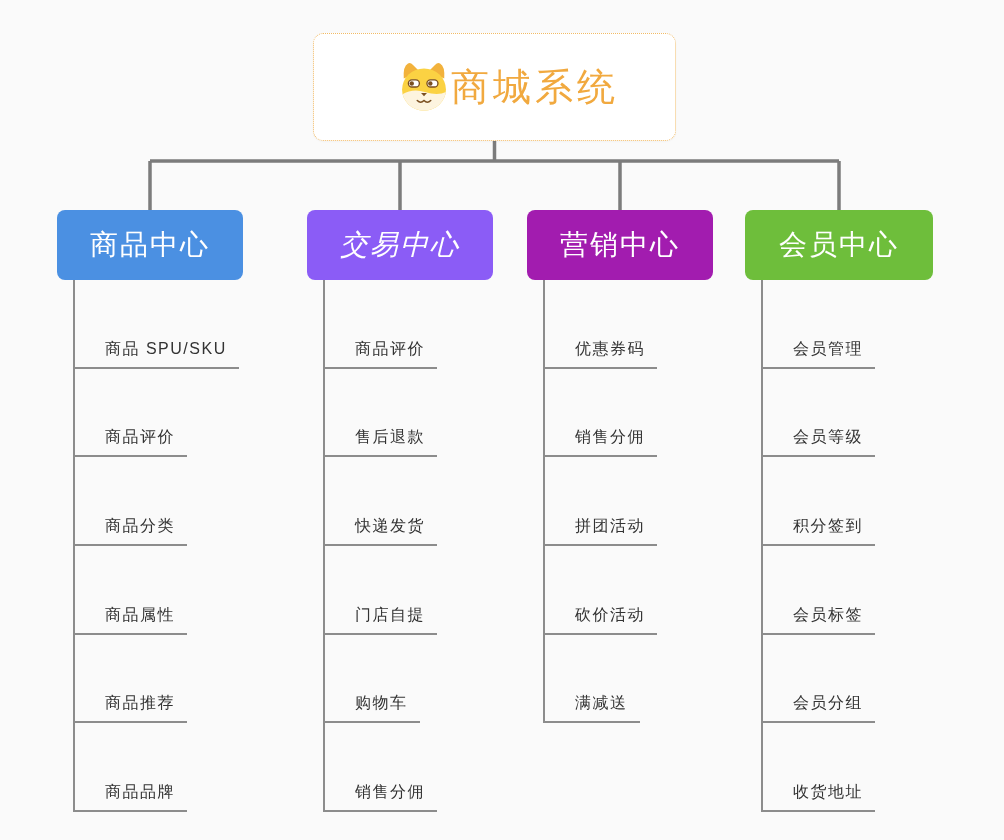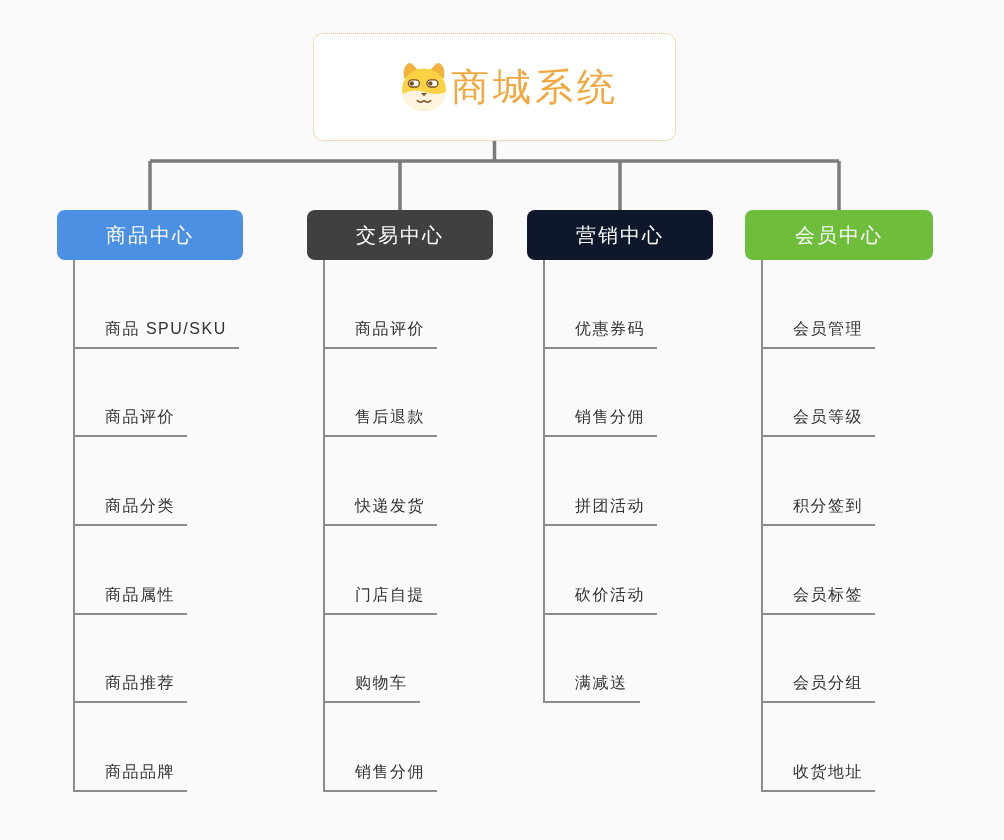--- a/index.html
+++ b/index.html
@@ -45,24 +45,24 @@
     font-weight:500;
     white-space:nowrap;
   }
   
   .branch{position:absolute;top:210px;}
   .b1{left:57px;width:186px;}
   .b2{left:307px;width:186px;}
   .b3{left:527px;width:186px;}
   .b4{left:745px;width:188px;}
   .branch-header{
-    height:50px;
+    height:70px;
     border-radius:8px;
     color:#ffffff;
-    font-size:20px;
+    font-size:28px;
     letter-spacing:2px;
     display:flex;
     align-items:center;
     justify-content:center;
     white-space:nowrap;
     cursor:default;
   }
   .branch-items{
     list-style:none;
     margin:0 0 0 16px;
@@ -125,33 +125,33 @@
         <li class="item">商品 SPU/SKU</li>
         <li class="item">商品评价</li>
         <li class="item">商品分类</li>
         <li class="item">商品属性</li>
         <li class="item">商品推荐</li>
         <li class="item">商品品牌</li>
       </ul>
   </section>
 
   <section class="branch b2">
-    <div class="branch-header" style="background: #404040;">交易中心</div>
+    <div class="branch-header" style="background: #8b5cf6; font-style: italic;">交易中心</div>
     <ul class="branch-items">
         <li class="item">商品评价</li>
         <li class="item">售后退款</li>
         <li class="item">快递发货</li>
         <li class="item">门店自提</li>
         <li class="item">购物车</li>
         <li class="item">销售分佣</li>
       </ul>
   </section>
 
   <section class="branch b3">
-    <div class="branch-header" style="background: #0f172a;">营销中心</div>
+    <div class="branch-header" style="background: #a21caf;">营销中心</div>
     <ul class="branch-items">
         <li class="item">优惠券码</li>
         <li class="item">销售分佣</li>
         <li class="item">拼团活动</li>
         <li class="item">砍价活动</li>
         <li class="item">满减送</li>
       </ul>
   </section>
 
   <section class="branch b4">

